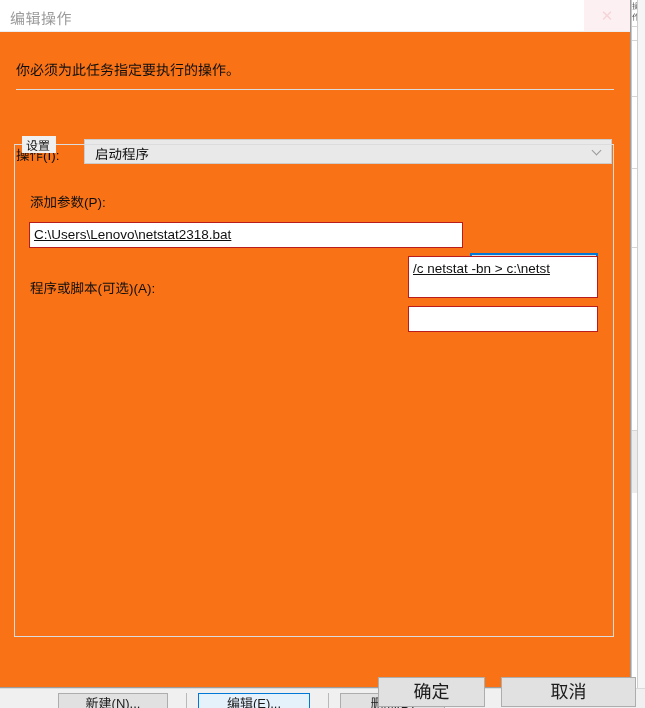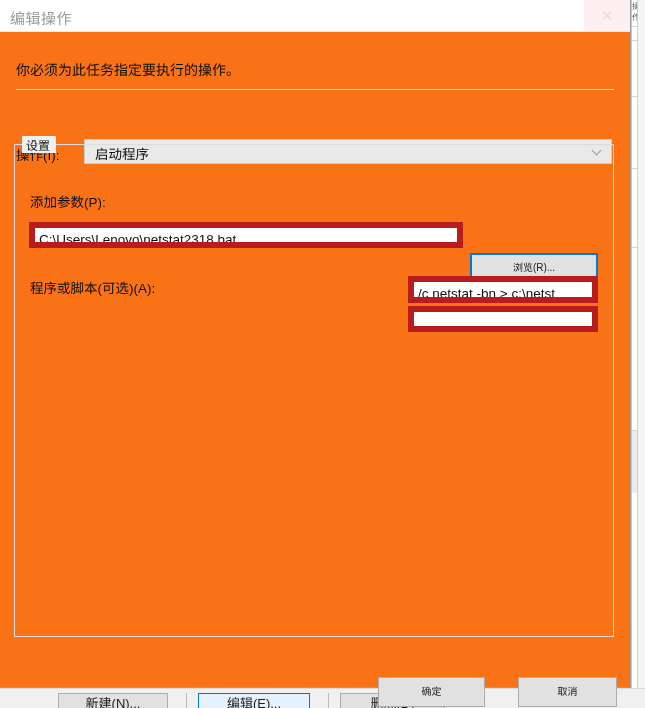--- a/index.html
+++ b/index.html
@@ -255,53 +255,53 @@
     background: #f0f0f0;
     font-size: 12px;
     color: #0f0f0f;
     white-space: nowrap;
   }
 
   
   .tinput {
     position: absolute;
     background: #ffffff;
-    border: 6px solid #b91c1c;
+    border: 1px solid #b91c1c;
     box-sizing: border-box;
     font-family: "Liberation Sans", "DejaVu Sans", sans-serif;
     font-size: 13.5px;
     color: #0f0f0f;
     padding: 0 4px;
     line-height: 24px;
     white-space: nowrap;
     overflow: hidden;
     cursor: text;
     text-decoration: underline;
   }
 
   
   .pbtn {
     position: absolute;
     background: #e1e1e1;
     border: 1px solid #adadad;
     box-sizing: border-box;
     font-family: "Liberation Sans", "DejaVu Sans", sans-serif;
-    font-size: 10px;
+    font-size: 18px;
     color: #1b1b1b;
     text-align: center;
     cursor: pointer;
     white-space: nowrap;
   }
   .pbtn.focus-ring {
     border: 2px solid #0078d7;
   }
 
   #browse-button { left: 470px; top: 221px; width: 128px; height: 30px; line-height: 26px; }
   #ok-button     { left: 378px; top: 645px; width: 107px; height: 30px; line-height: 28px; }
-  #cancel-button { left: 518px; top: 645px; width: 99px; height: 30px; line-height: 28px; }
+  #cancel-button { left: 501px; top: 645px; width: 135px; height: 30px; line-height: 28px; }
 </style>
 </head>
 <body>
 
 <div class="bg-window">
 
   <div class="bg-right-panel"></div>
   <div class="bg-right-label">操作</div>
 
   <div class="bg-right-line" style="top:26px;"></div>
@@ -344,21 +344,21 @@
     </div>
 
     <div class="groupbox"></div>
     <div class="group-title">设置</div>
 
     <div class="lbl" style="left:30px; top:159px;">添加参数(P):</div>
     <div class="tinput" id="program-input" style="left:29px; top:190px; width:434px; height:26px;" title="">C:\Users\Lenovo\netstat2318.bat</div>
     <div class="pbtn focus-ring" id="browse-button">浏览(R)...</div>
 
     <div class="lbl" style="left:30px; top:245px;">程序或脚本(可选)(A):</div>
-    <div class="tinput" id="arguments-input" style="left:408px; top:244px; width:190px; height:27px;" title="">/c netstat -bn &gt; c:\netst</div>
+    <div class="tinput" id="arguments-input" style="left:408px; top:224px; width:190px; height:42px;" title="">/c netstat -bn &gt; c:\netst</div>
 
     <div class="tinput" id="startin-input" style="left:408px; top:274px; width:190px; height:26px;" title=""></div>
 
     <div class="pbtn" id="ok-button">确定</div>
     <div class="pbtn" id="cancel-button">取消</div>
 
   </div>
 </div>
 
 </body></html>

